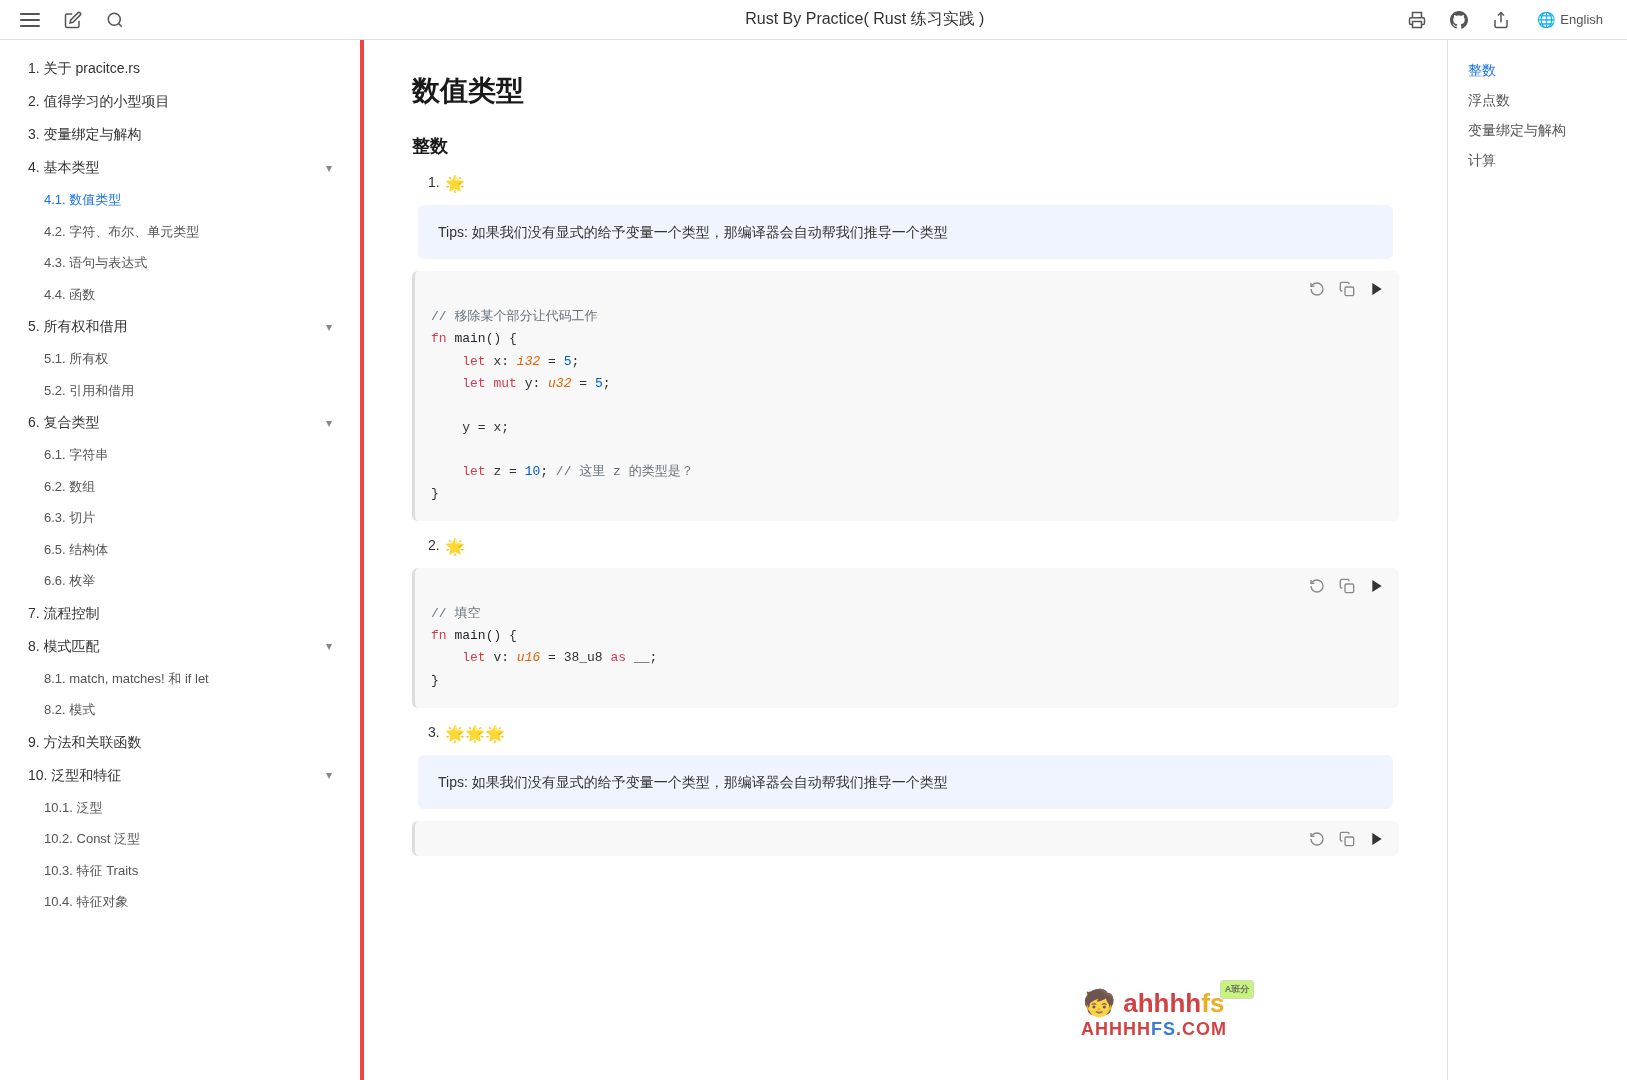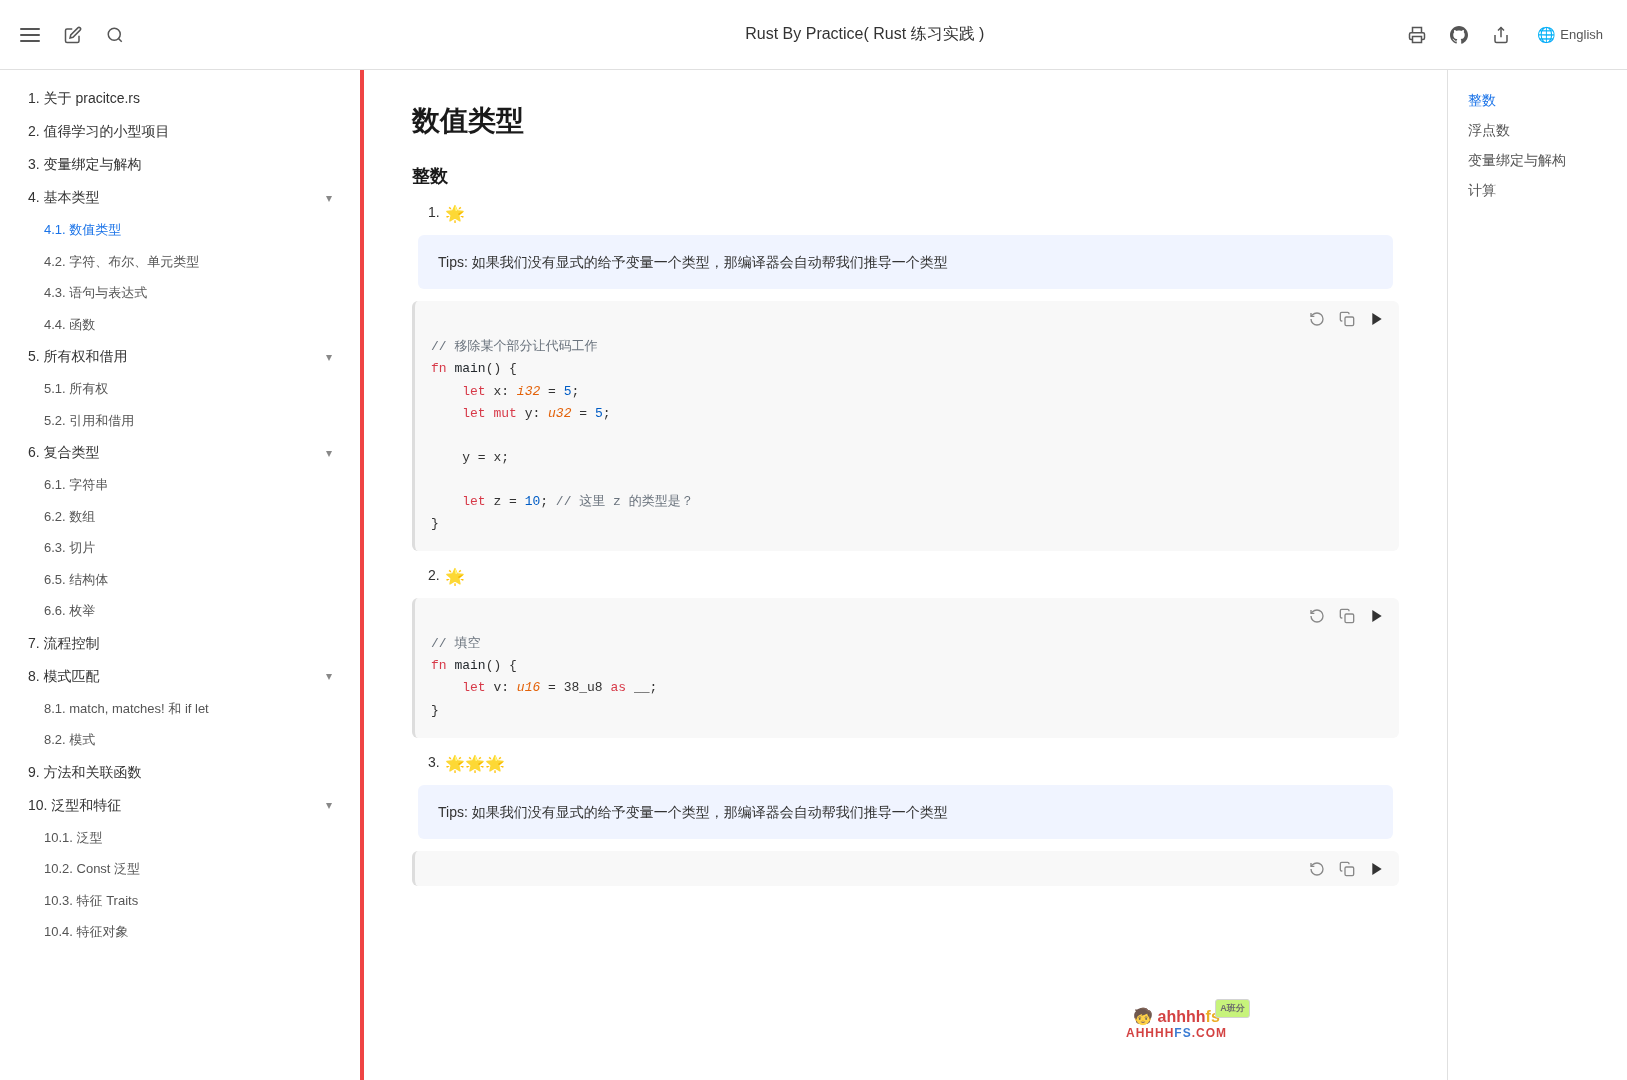--- a/index.html
+++ b/index.html
@@ -12,21 +12,21 @@
       height: 1080px;
       width: 1627px;
       overflow: hidden;
       background: #fff;
     }
 
     
     .topbar {
       display: flex;
       align-items: center;
-      height: 70px;
+      height: 40px;
       border-bottom: 1px solid #e0e0e0;
       padding: 0 16px;
       background: #fff;
       position: relative;
       flex-shrink: 0;
     }
     .topbar-left {
       display: flex;
       align-items: center;
       gap: 16px;
@@ -449,24 +449,24 @@
         <button class="code-toolbar-btn" title="Run" style="color:#333;">
           <svg width="16" height="16" viewBox="0 0 24 24" fill="currentColor">
             <polygon points="5,3 19,12 5,21"></polygon>
           </svg>
         </button>
       </div>
     </div>
 
     <div class="watermark">
       <div style="position:relative; display:inline-block;">
-        <span style="font-size:16px; color:#cc2222; font-weight:bold;">🧒 ahhhh<span style="color:#e8a000;">fs</span></span>
+        <span style="font-size:26px; color:#cc2222; font-weight:bold;">🧒 ahhhh<span style="color:#e8a000;">fs</span></span>
         <span class="watermark-badge">A班分</span>
       </div>
-      <div style="font-size:12px; color:#cc2222; font-weight:bold; letter-spacing:1px;">AHHHH<span style="color:#1a66cc;">FS</span>.COM</div>
+      <div style="font-size:18px; color:#cc2222; font-weight:bold; letter-spacing:1px;">AHHHH<span style="color:#1a66cc;">FS</span>.COM</div>
     </div>
 
   </main>
 
   <div class="right-toc">
   <div class="right-toc-item active">整数</div>
       <div class="right-toc-item">浮点数</div>
       <div class="right-toc-item">变量绑定与解构</div>
       <div class="right-toc-item">计算</div>
     </div>

